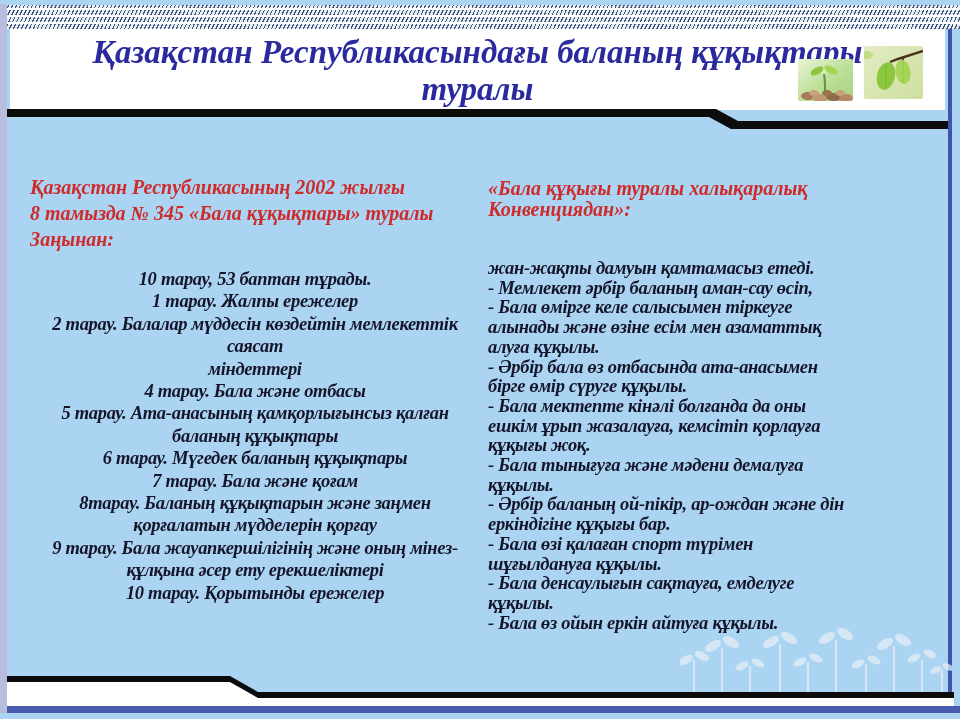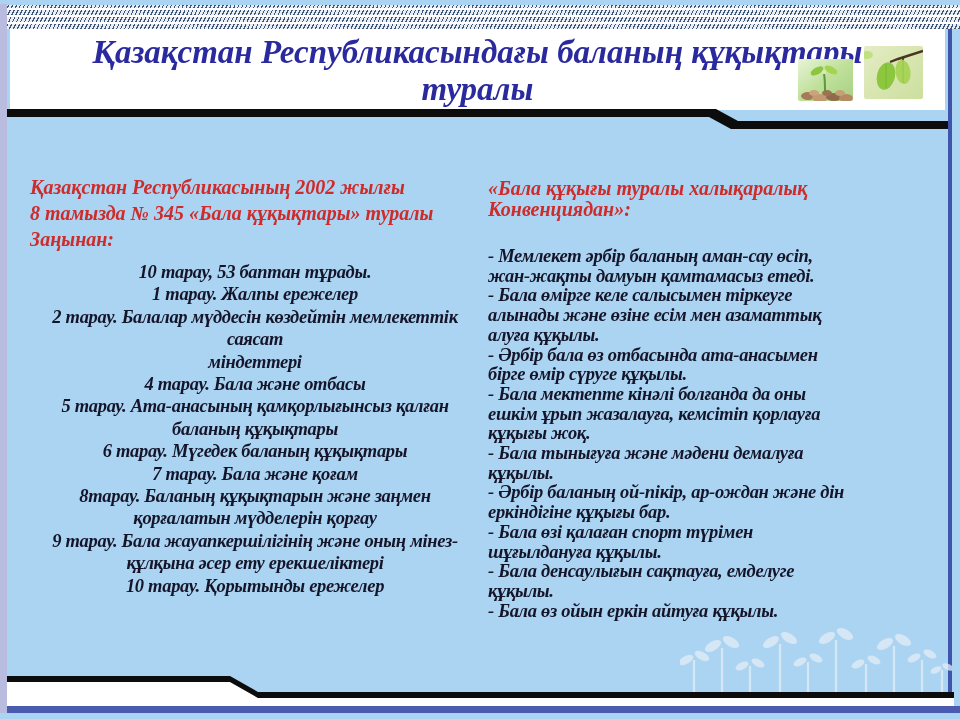--- a/index.html
+++ b/index.html
@@ -38,22 +38,22 @@
   .bottom-blue-bar{position:absolute;left:7px;top:706px;width:953px;height:7px;background:#4a5cb0;}
   
   .col{position:absolute;}
   .col-left{left:30px;top:174px;width:450px;}
   .col-right{left:488px;top:178px;width:460px;}
   .red-line{
     color:#ce2b2b;font-weight:bold;font-style:italic;white-space:nowrap;
   }
   .col-left .red-line{font-size:20px;line-height:26px;}
   .col-right .red-line{font-size:20px;line-height:21px;}
-  .col-left .heading{margin-bottom:9px;}
-  .col-right .heading{margin-bottom:27px;}
+  .col-left .heading{margin-bottom:16px;}
+  .col-right .heading{margin-bottom:39px;}
   .body-line{
     color:#15152a;font-weight:bold;font-style:italic;white-space:nowrap;letter-spacing:-0.3px;
   }
   .col-left .body-line{font-size:18.5px;line-height:22.4px;text-align:center;}
   .col-right .body-line{font-size:18.5px;line-height:19.7px;}
   
   .watermark{position:absolute;left:680px;top:626px;opacity:0.75;}
 </style>
 </head>
 <body>
@@ -143,22 +143,22 @@
         <div class="body-line">10 тарау. Қорытынды ережелер</div>
       </div>
   </div>
 
   <div class="col col-right">
     <div class="heading">
         <div class="red-line">«Бала құқығы туралы халықаралық</div>
         <div class="red-line">Конвенциядан»:</div>
       </div>
     <div class="body">
+        <div class="body-line">жан-жақты дамуын қамтамасыз етеді.</div>
         <div class="body-line">- Мемлекет әрбір баланың аман-сау өсіп,</div>
-        <div class="body-line">жан-жақты дамуын қамтамасыз етеді.</div>
         <div class="body-line">- Бала өмірге келе салысымен тіркеуге</div>
         <div class="body-line">алынады және өзіне есім мен азаматтық</div>
         <div class="body-line">алуға құқылы.</div>
         <div class="body-line">- Әрбір бала өз отбасында ата-анасымен</div>
         <div class="body-line">бірге өмір сүруге құқылы.</div>
         <div class="body-line">- Бала мектепте кінәлі болғанда да оны</div>
         <div class="body-line">ешкім ұрып жазалауға, кемсітіп қорлауға</div>
         <div class="body-line">құқығы жоқ.</div>
         <div class="body-line">- Бала тынығуға және мәдени демалуға</div>
         <div class="body-line">құқылы.</div>

